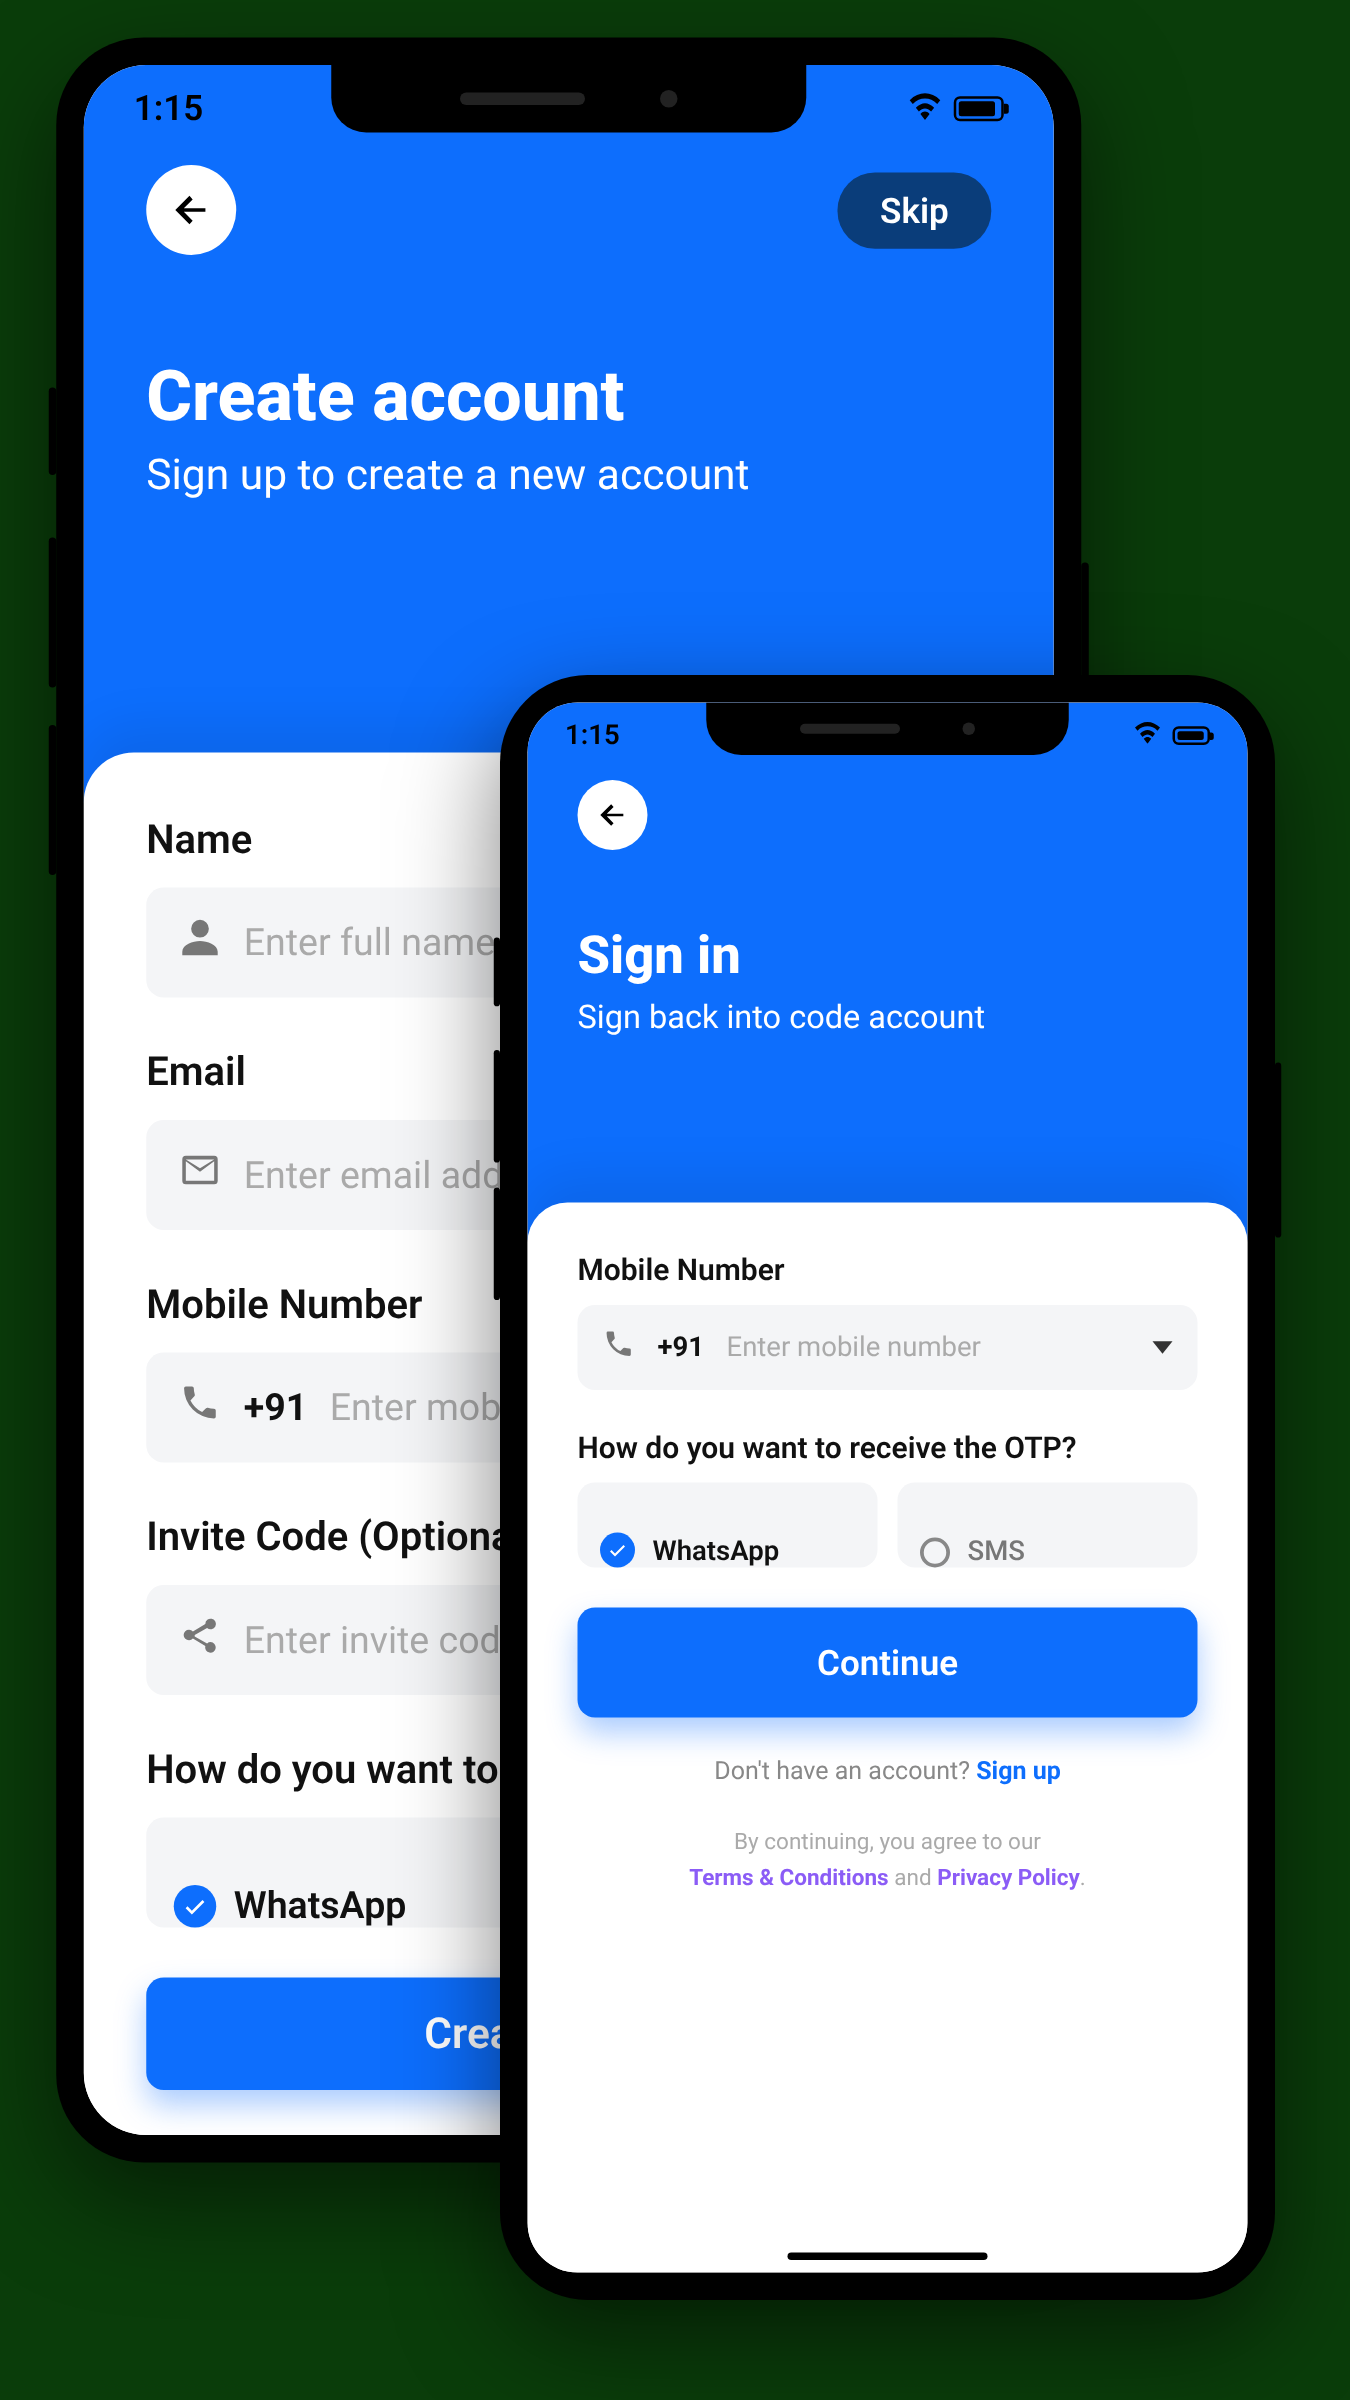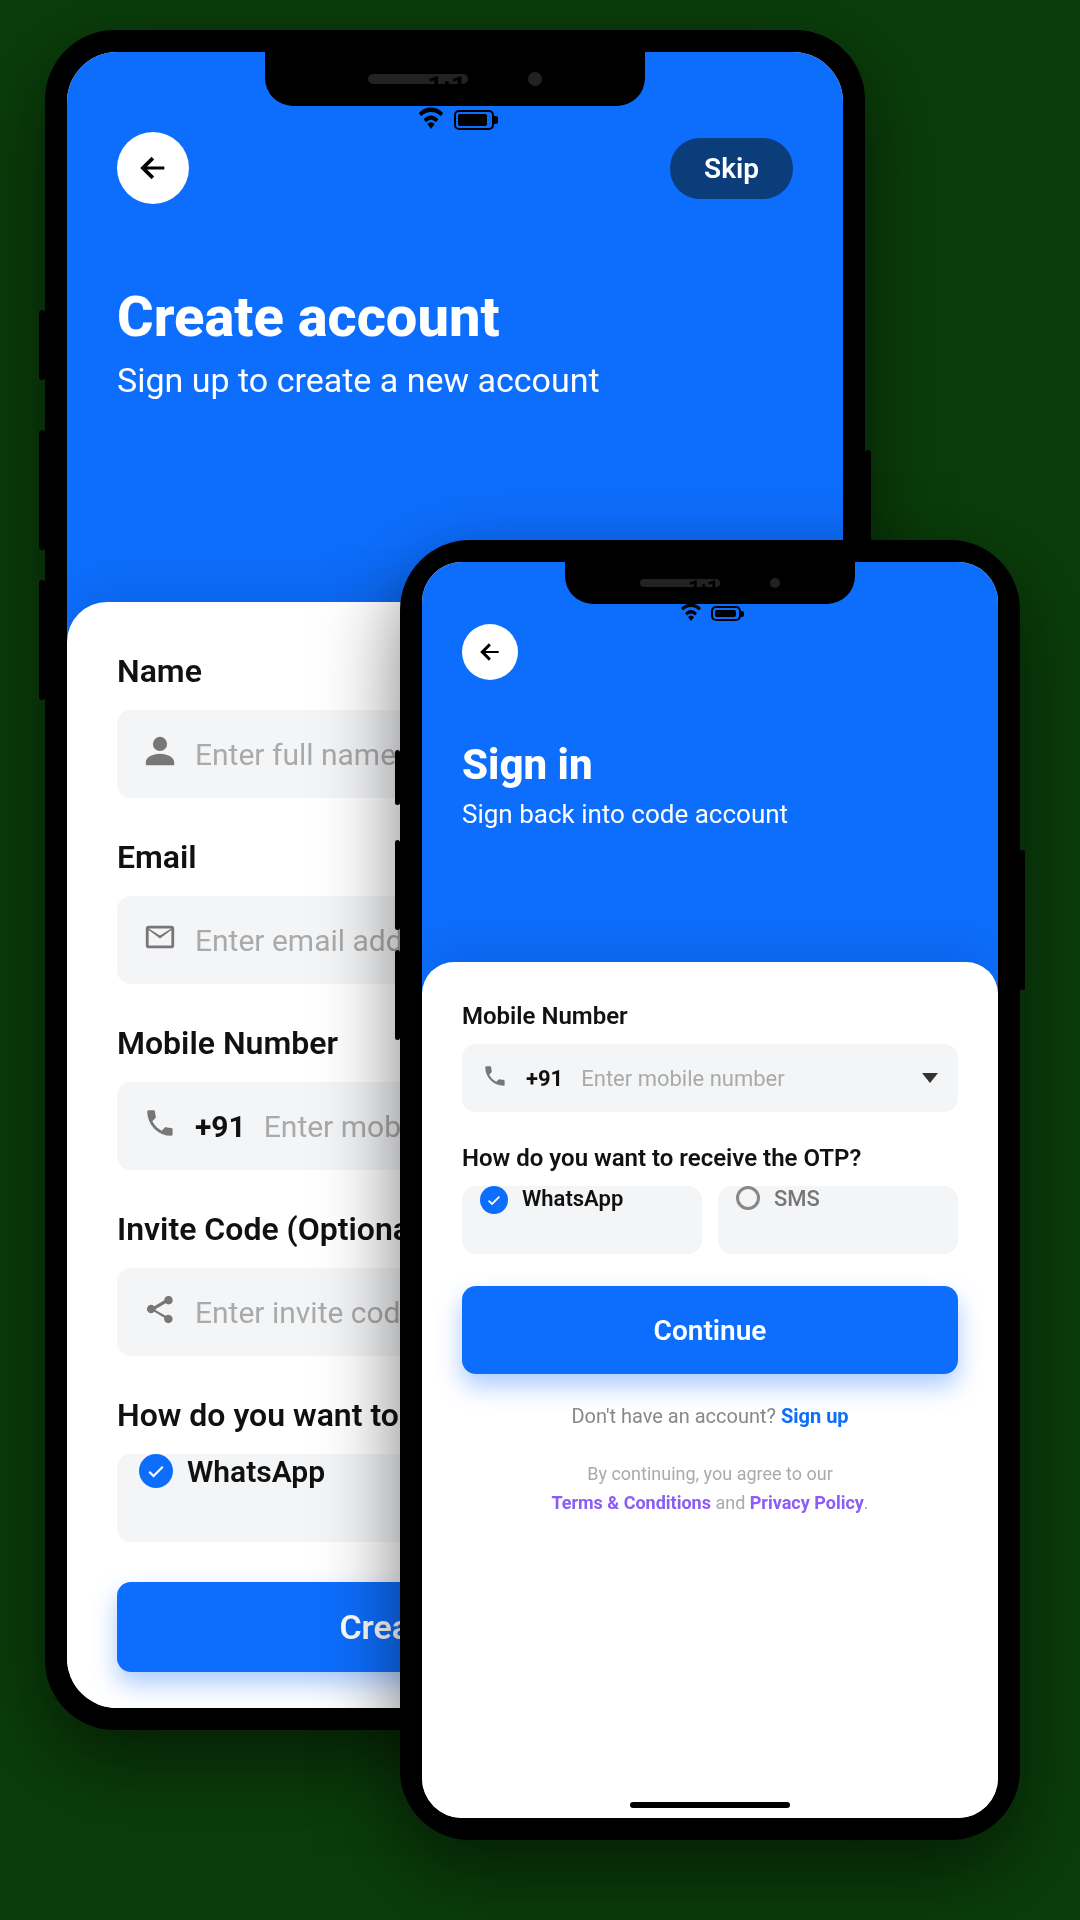--- a/index.html
+++ b/index.html
@@ -26,21 +26,21 @@
   
   .notch { position: absolute; top: 0; left: 50%; transform: translateX(-50%); background: #000; border-radius: 0 0 28px 28px; display:flex; align-items:center; justify-content:center; gap: 20px; }
   .phone-large .notch { width: 380px; height: 54px; }
   .phone-small .notch { width: 290px; height: 42px; }
   .speaker { width: 100px; height: 10px; background: #222; border-radius: 6px; }
   .phone-small .speaker { width: 80px; height: 8px; }
   .cam { width: 14px; height: 14px; background: #222; border-radius: 50%; margin-left: 40px; }
   .phone-small .cam { width: 10px; height: 10px; margin-left: 30px;}
 
   
-  .status-bar { position: absolute; top: 0; left: 0; right: 0; display:flex; justify-content: space-between; align-items:center; padding: 18px 40px 0; font-weight: 600; color: #000; z-index: 5; flex-direction: column; }
+  .status-bar { position: absolute; top: 0; left: 0; right: 0; display:flex; justify-content: space-between; align-items:flex-start; padding: 18px 40px 0; font-weight: 600; color: #000; z-index: 5; }
   .phone-large .status-bar { font-size: 28px; }
   .phone-small .status-bar { font-size: 22px; padding: 14px 30px 0; }
   .status-right { display:flex; gap: 8px; align-items:center; }
   .wifi-icon { display:inline-block; }
   .battery-icon { display:inline-block; width: 40px; height: 20px; border: 2.5px solid #000; border-radius: 5px; position: relative; }
   .battery-icon::after { content:''; position:absolute; right:-6px; top:4px; width:4px; height:8px; background:#000; border-radius: 0 2px 2px 0;}
   .battery-icon::before { content:''; position:absolute; left:2px; top:2px; bottom:2px; width: 80%; background:#000; border-radius: 2px;}
   .phone-small .battery-icon { width: 30px; height: 15px; }
   .phone-small .battery-icon::after { top:3px; height:6px; right:-5px; width:3px;}
 
@@ -72,21 +72,21 @@
   .phone-small .field-label { font-size: 24px; margin-bottom: 14px;}
   .input-box { background:#f4f5f7; border-radius: 14px; display:flex; align-items:center; gap: 18px; color:#777; margin-bottom: 40px;}
   .phone-large .input-box { height: 88px; padding: 0 26px; font-size: 30px; }
   .phone-small .input-box { height: 68px; padding: 0 20px; font-size: 22px; margin-bottom: 32px;}
   .input-box .prefix { color:#111; font-weight:700; }
   .input-box .placeholder { color:#aaa; flex:1; white-space:nowrap; overflow:hidden; }
   .input-icon { color:#666; flex-shrink:0; }
 
   .otp-row { display:flex; gap: 20px; margin-bottom: 40px;}
   .phone-small .otp-row { gap: 16px; margin-bottom: 32px;}
-  .otp-option { flex:1; background:#f4f5f7; border-radius: 14px; display:flex; align-items:flex-start; gap: 14px; padding: 0 22px; cursor:pointer;}
+  .otp-option { flex:1; background:#f4f5f7; border-radius: 14px; display:flex; align-items:flex-end; gap: 14px; padding: 0 22px; cursor:pointer;}
   .phone-large .otp-option { height: 88px; font-size: 30px; }
   .phone-small .otp-option { height: 68px; font-size: 22px; padding: 0 18px;}
   .otp-option .label { color:#111; font-weight:600; }
   .otp-option.unselected .label { color:#777; font-weight:500;}
   .check-circle { width: 34px; height:34px; border-radius:50%; background:#0d6efd; display:flex; align-items:center; justify-content:center; color:#fff; flex-shrink:0;}
   .phone-small .check-circle { width:28px; height:28px;}
   .radio-circle { width:30px; height:30px; border-radius:50%; border:3px solid #888; flex-shrink:0;}
   .phone-small .radio-circle { width:24px; height:24px;}
 
   .primary-btn { background:#0d6efd; color:#fff; border-radius: 14px; display:flex; align-items:center; justify-content:center; font-weight:600; cursor:pointer; box-shadow: 0 12px 24px rgba(13,110,253,0.35);}

